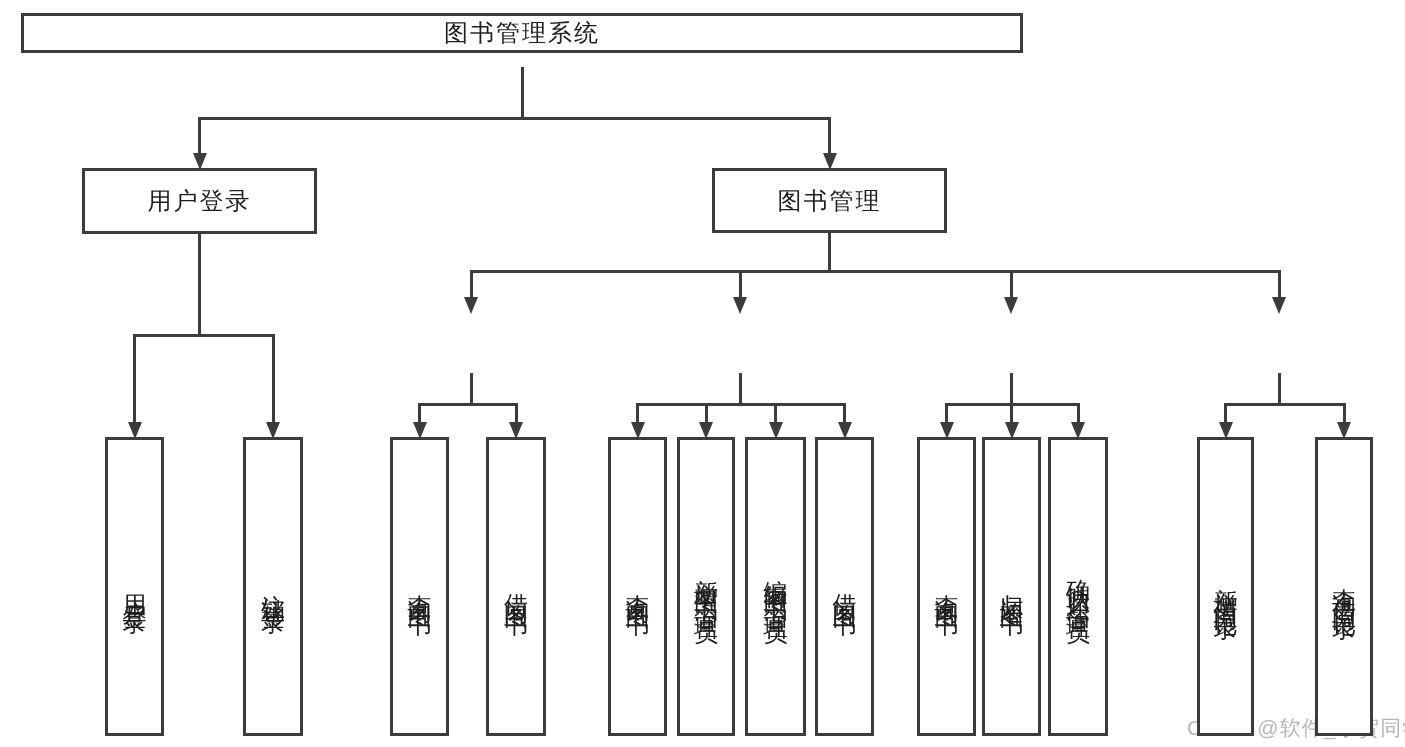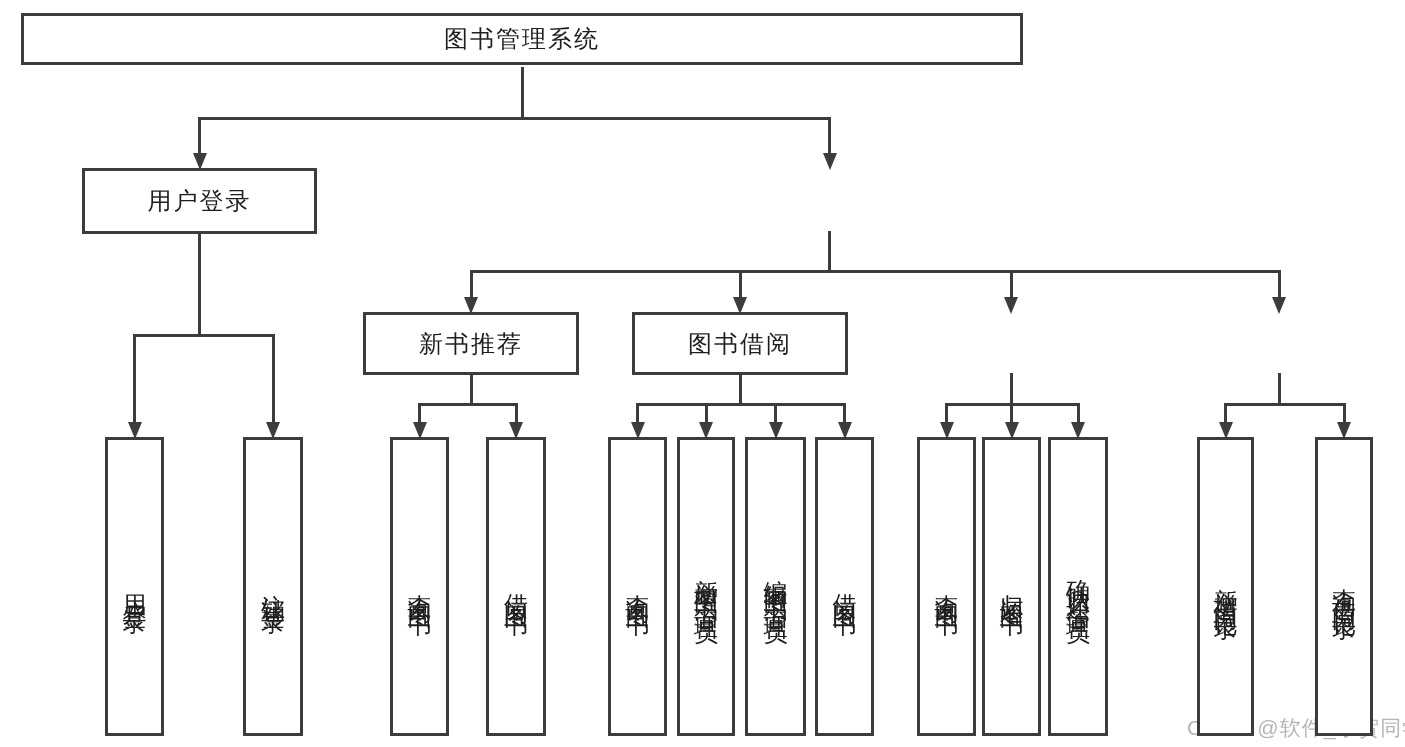--- a/index.html
+++ b/index.html
@@ -59,31 +59,28 @@
     font-size: 21px;
     letter-spacing: 1px;
     white-space: nowrap;
   }
 </style>
 </head>
 <body>
 
 <div id="stage" style="--line: #3c3c3c; --text: #1e1e1e;">
   <div class="watermark" style="color: rgb(185, 180, 180);">CSDN @软件_小贺同学</div>
-<div class="node" style="left: 21px; top: 13px; width: 1002px; height: 52px;">
+<div class="node" style="left: 21px; top: 13px; width: 1002px; height: 40px;">
       <span class="node-label">图书管理系统</span>
     </div>
     <div class="node" style="left: 82px; top: 168px; width: 235px; height: 66px;">
       <span class="node-label">用户登录</span>
     </div>
-    <div class="node" style="left: 363px; top: 312px; width: 216px; height: 63px;">
-      <span class="node-label">新书推荐</span>
-    </div>
-    <div class="node" style="left: 632px; top: 312px; width: 216px; height: 63px;">
-      <span class="node-label">图书借阅</span>
+    <div class="node" style="left: 712px; top: 168px; width: 235px; height: 65px;">
+      <span class="node-label">图书管理</span>
     </div>
     <div class="node vertical" style="left: 105px; top: 437px; width: 59px; height: 299px;">
       <span class="node-label">用户登录</span>
     </div>
     <div class="node vertical" style="left: 243px; top: 437px; width: 60px; height: 299px;">
       <span class="node-label">注销登录</span>
     </div>
     <div class="node vertical" style="left: 390px; top: 437px; width: 59px; height: 299px;">
       <span class="node-label">查询图书</span>
     </div>

